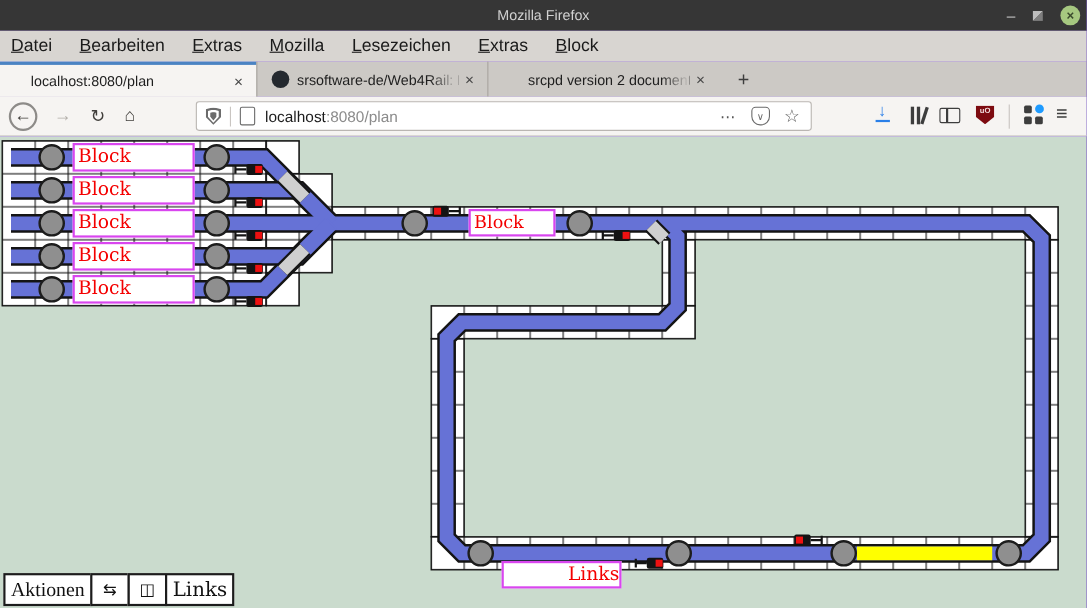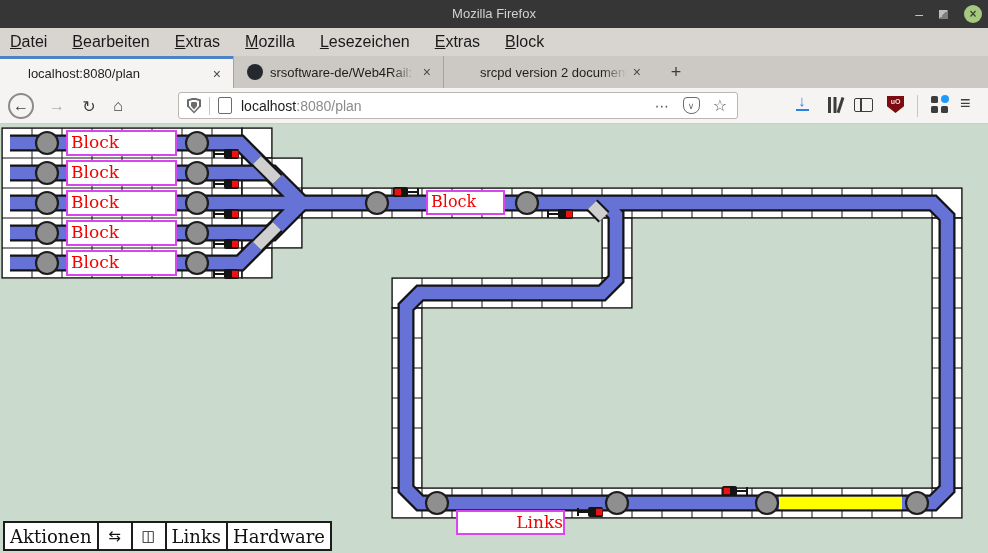--- a/index.html
+++ b/index.html
@@ -83,21 +83,21 @@
   .plan svg{position:absolute;left:0;top:0;}
   .blockbox{position:absolute;box-sizing:border-box;background:#fff;border:2px solid #d946ef;
       font-family:"DejaVu Serif","Liberation Serif",serif;font-size:17px;color:#f40000;
       padding-left:3px;line-height:21px;overflow:hidden;white-space:nowrap;}
   .trainbox{background:#ffff00;border-color:#1c1c1c;}
 
   .toolbar{position:absolute;left:3px;top:397px;display:flex;}
   .tbtn{height:30px;box-sizing:border-box;background:#fff;border:2px solid #1c1c1c;
       font-family:"DejaVu Serif","Liberation Serif",serif;font-size:18px;color:#111;
       display:flex;align-items:center;padding:0 5px;margin-left:-2px;}
-  .tbtn:first-child{margin-left:0;}
+  .tbtn:first-child{margin-left:0;font-family:Liberation Serif, serif;}
   .tbtn.icon{font-family:"DejaVu Sans",sans-serif;font-size:15px;width:36px;justify-content:center;padding:0;}
 </style>
 </head>
 <body>
 
 <div class="screen">
 
   <div class="titlebar">
     <div class="title">Mozilla Firefox</div>
     <div class="winbtns">
@@ -274,17 +274,16 @@
     <div class="blockbox" style="left:66px;top:96px;width:111px;height:26px;">Block</div>
     <div class="blockbox" style="left:66px;top:126px;width:111px;height:26px;">Block</div>
     <div class="blockbox" style="left:426px;top:66px;width:79px;height:25px;font-size:16px;line-height:20px;">Block</div>
     <div class="blockbox" style="left:456px;top:386px;width:109px;height:25px;line-height:20px;text-align:right;">Links</div>
 
     <div class="toolbar">
       <div class="tbtn">Aktionen</div>
       <div class="tbtn icon">⇆</div>
       <div class="tbtn icon">◫</div>
       <div class="tbtn">Links</div>
-      <div class="tbtn">Hardware</div>
     </div>
   </div>
 
 </div>
 
 </body></html>

